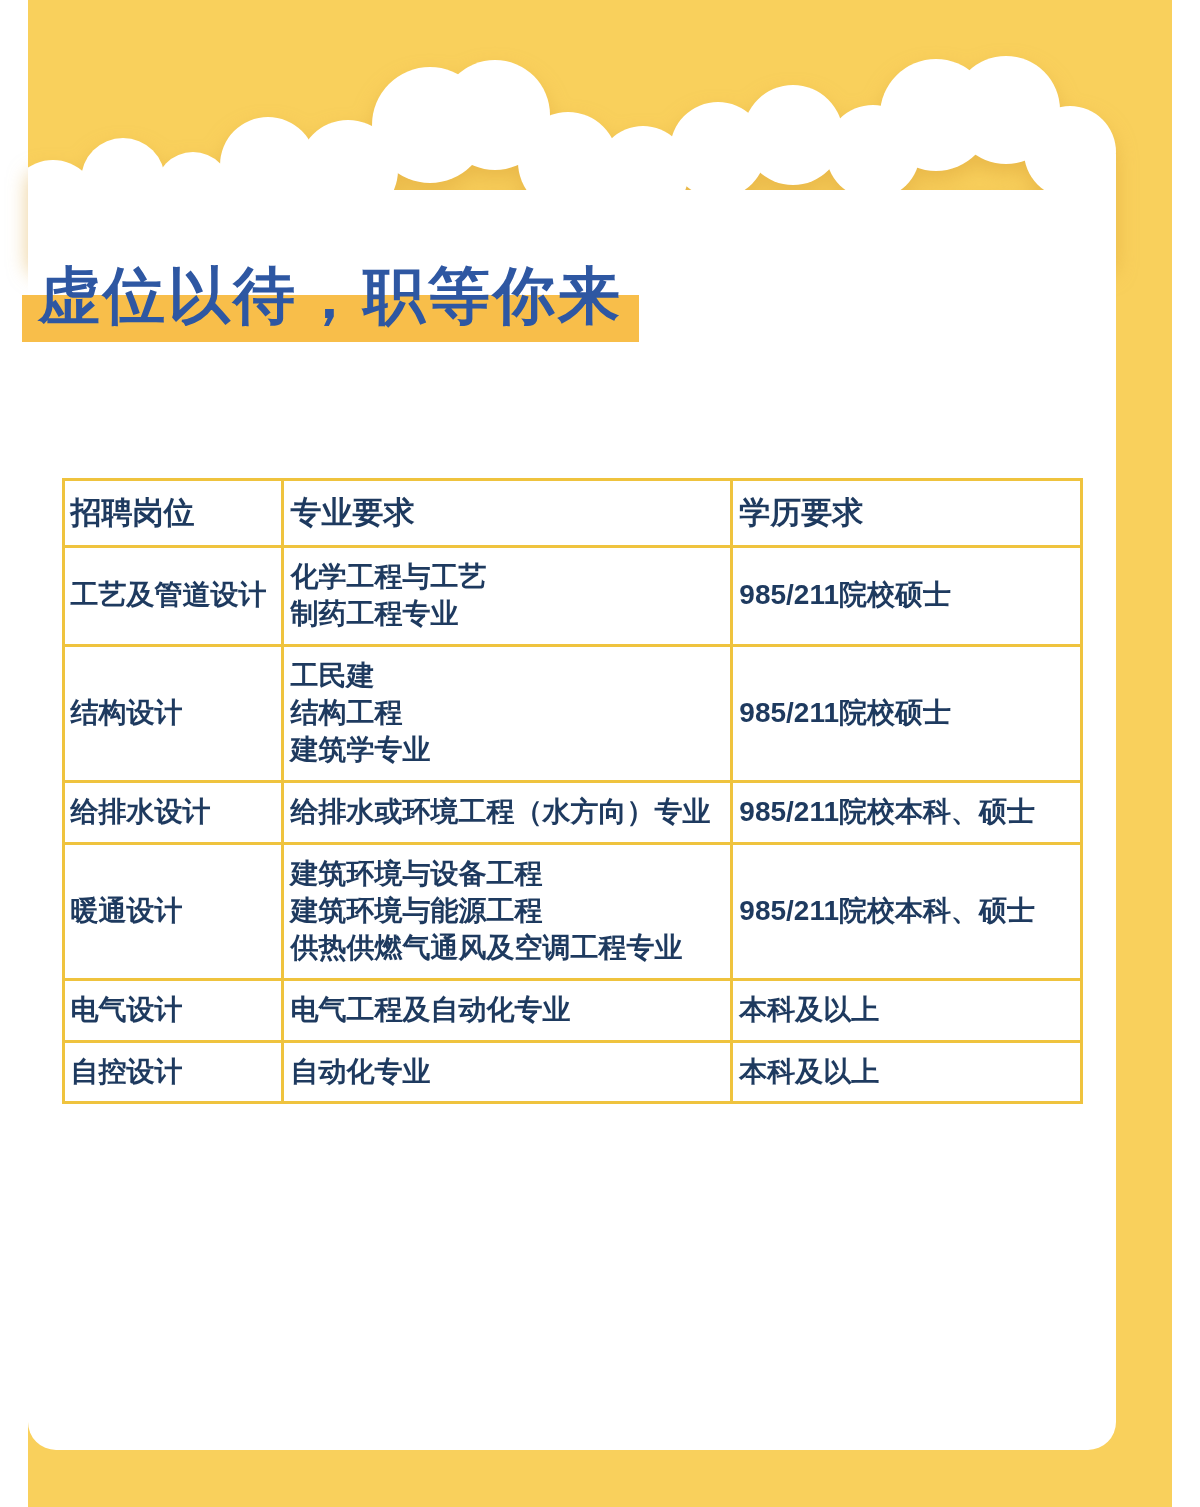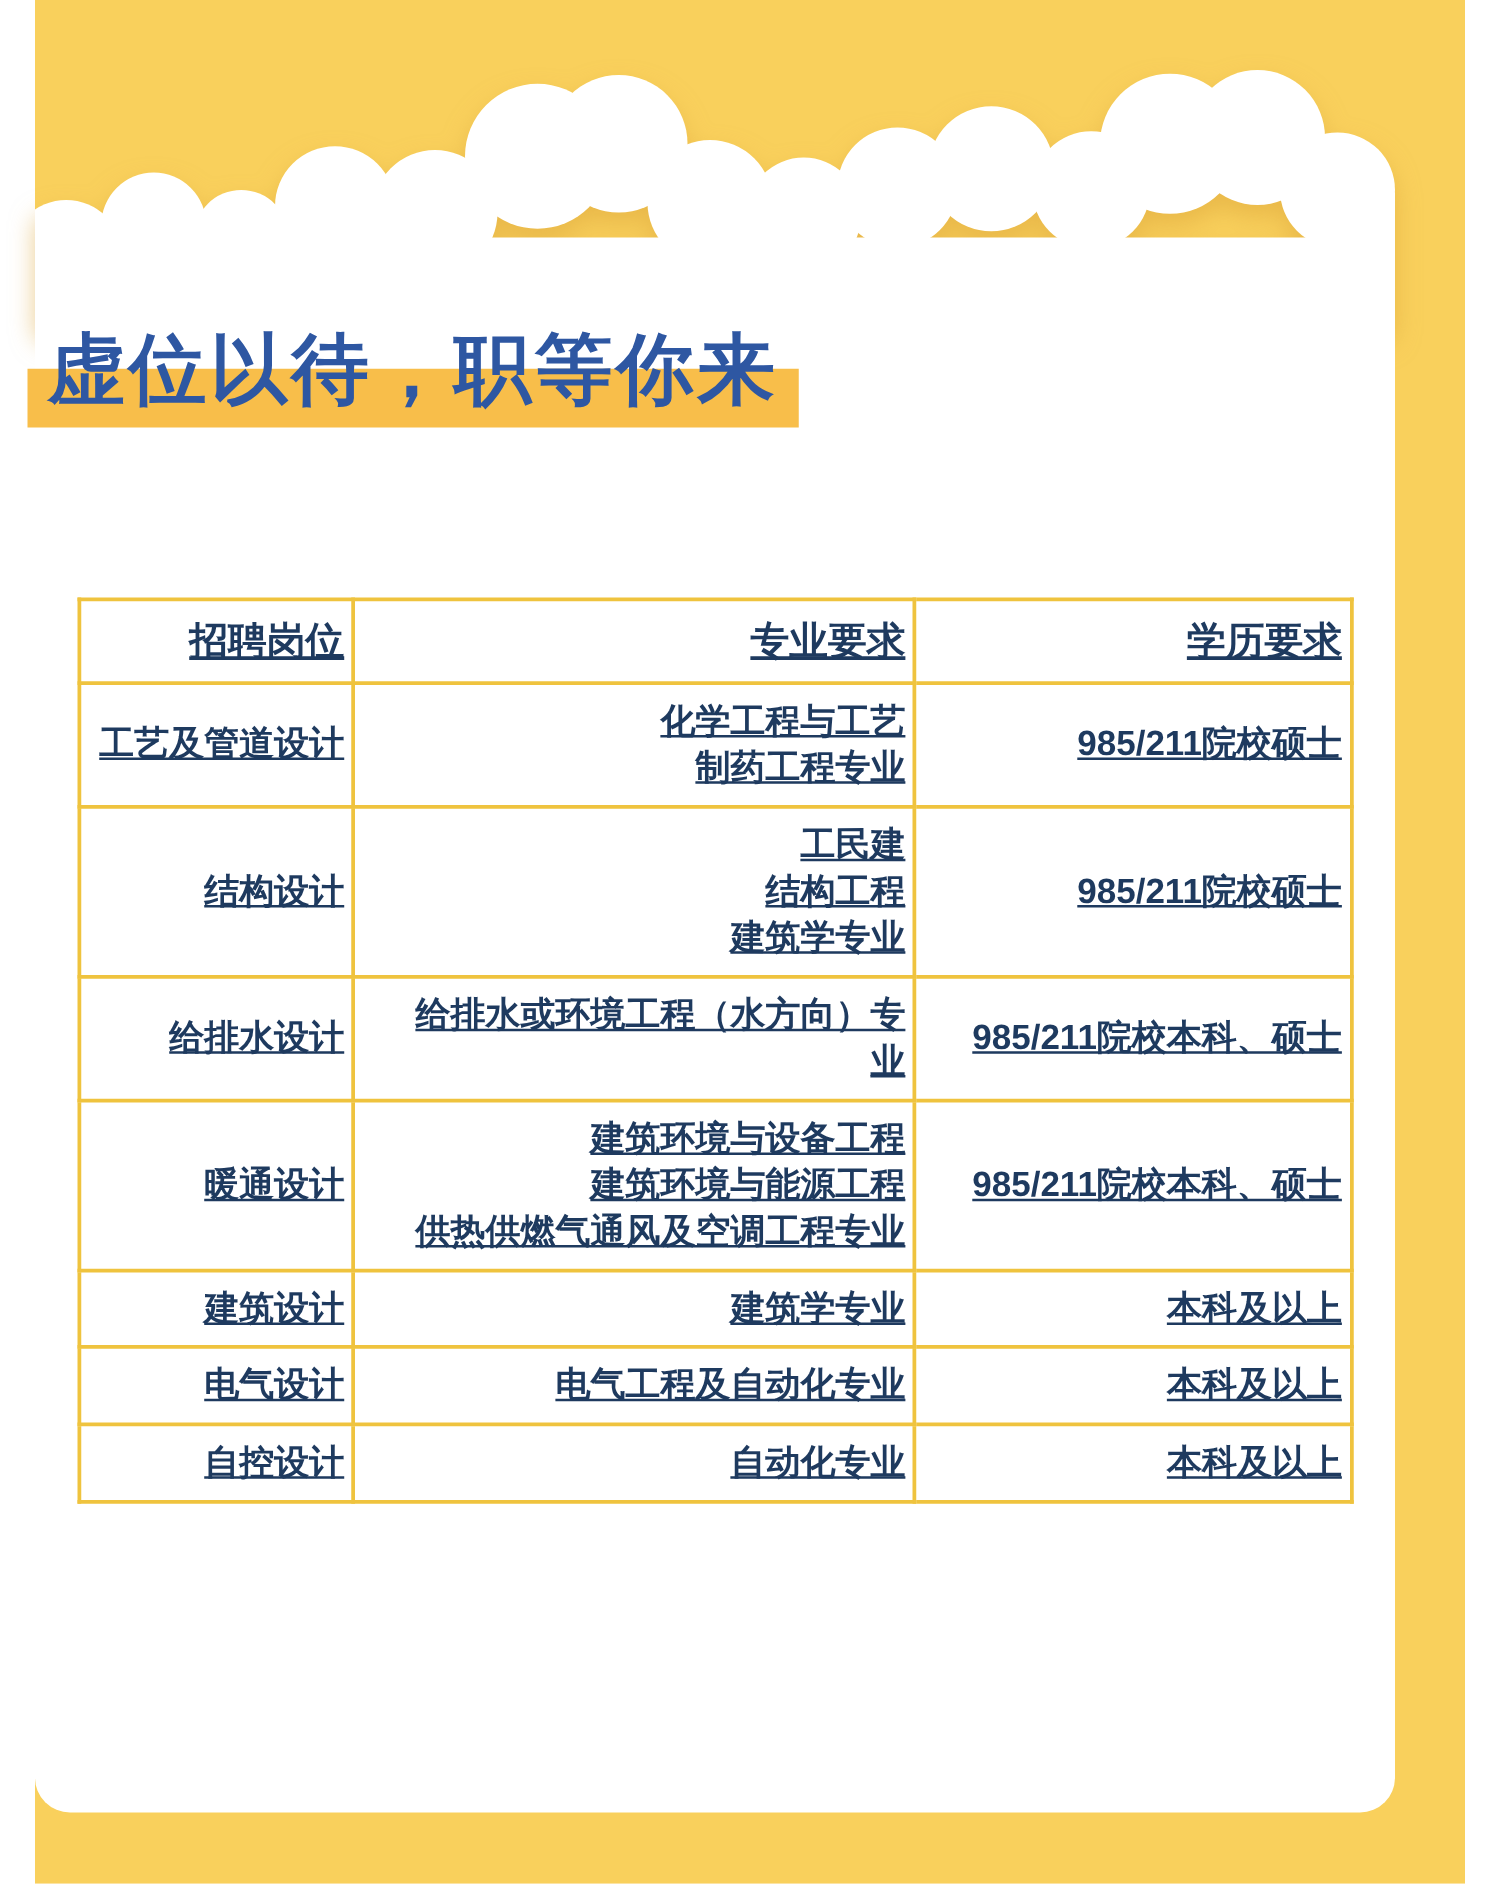--- a/index.html
+++ b/index.html
@@ -64,39 +64,38 @@
     width:1021px;
   }
   table.recruit{
     width:100%;
     border-collapse:collapse;
     table-layout:fixed;
   }
   table.recruit th, table.recruit td{
     border:3px solid var(--gold-border,#EFC33E);
     background:#ffffff;
-    text-align:right;
+    text-align:left;
     vertical-align:middle;
     color:var(--navy,#1E3A5F);
     font-weight:bold;
     padding:11px 6px;
-    text-decoration:underline;
   }
   table.recruit th{
     font-size:31px;
     height:32px;
   }
   table.recruit td{
     font-size:28px;
     line-height:1.32;
   }
   col.c1{width:21.6%;}
   col.c2{width:44.1%;}
   col.c3{width:34.3%;}
-  td .major-line{display:block;margin-left:14px;}
+  td .major-line{display:block;}
 </style>
 </head>
 <body>
 
 <div class="page">
   <div class="frame"></div>
 
   <svg class="clouds" viewBox="0 0 1088 215" xmlns="http://www.w3.org/2000/svg" aria-hidden="true">
     <g fill="#ffffff">
       <circle cx="25" cy="155" r="45"></circle>
@@ -170,27 +169,20 @@
             <tr>
               <td>暖通设计</td>
               <td>
                 <span class="major-line">建筑环境与设备工程</span>
                 <span class="major-line">建筑环境与能源工程</span>
                 <span class="major-line">供热供燃气通风及空调工程专业</span>
               </td>
               <td>985/211院校本科、硕士</td>
             </tr>
             <tr>
-              <td>建筑设计</td>
-              <td>
-                <span class="major-line">建筑学专业</span>
-              </td>
-              <td>本科及以上</td>
-            </tr>
-            <tr>
               <td>电气设计</td>
               <td>
                 <span class="major-line">电气工程及自动化专业</span>
               </td>
               <td>本科及以上</td>
             </tr>
             <tr>
               <td>自控设计</td>
               <td>
                 <span class="major-line">自动化专业</span>

